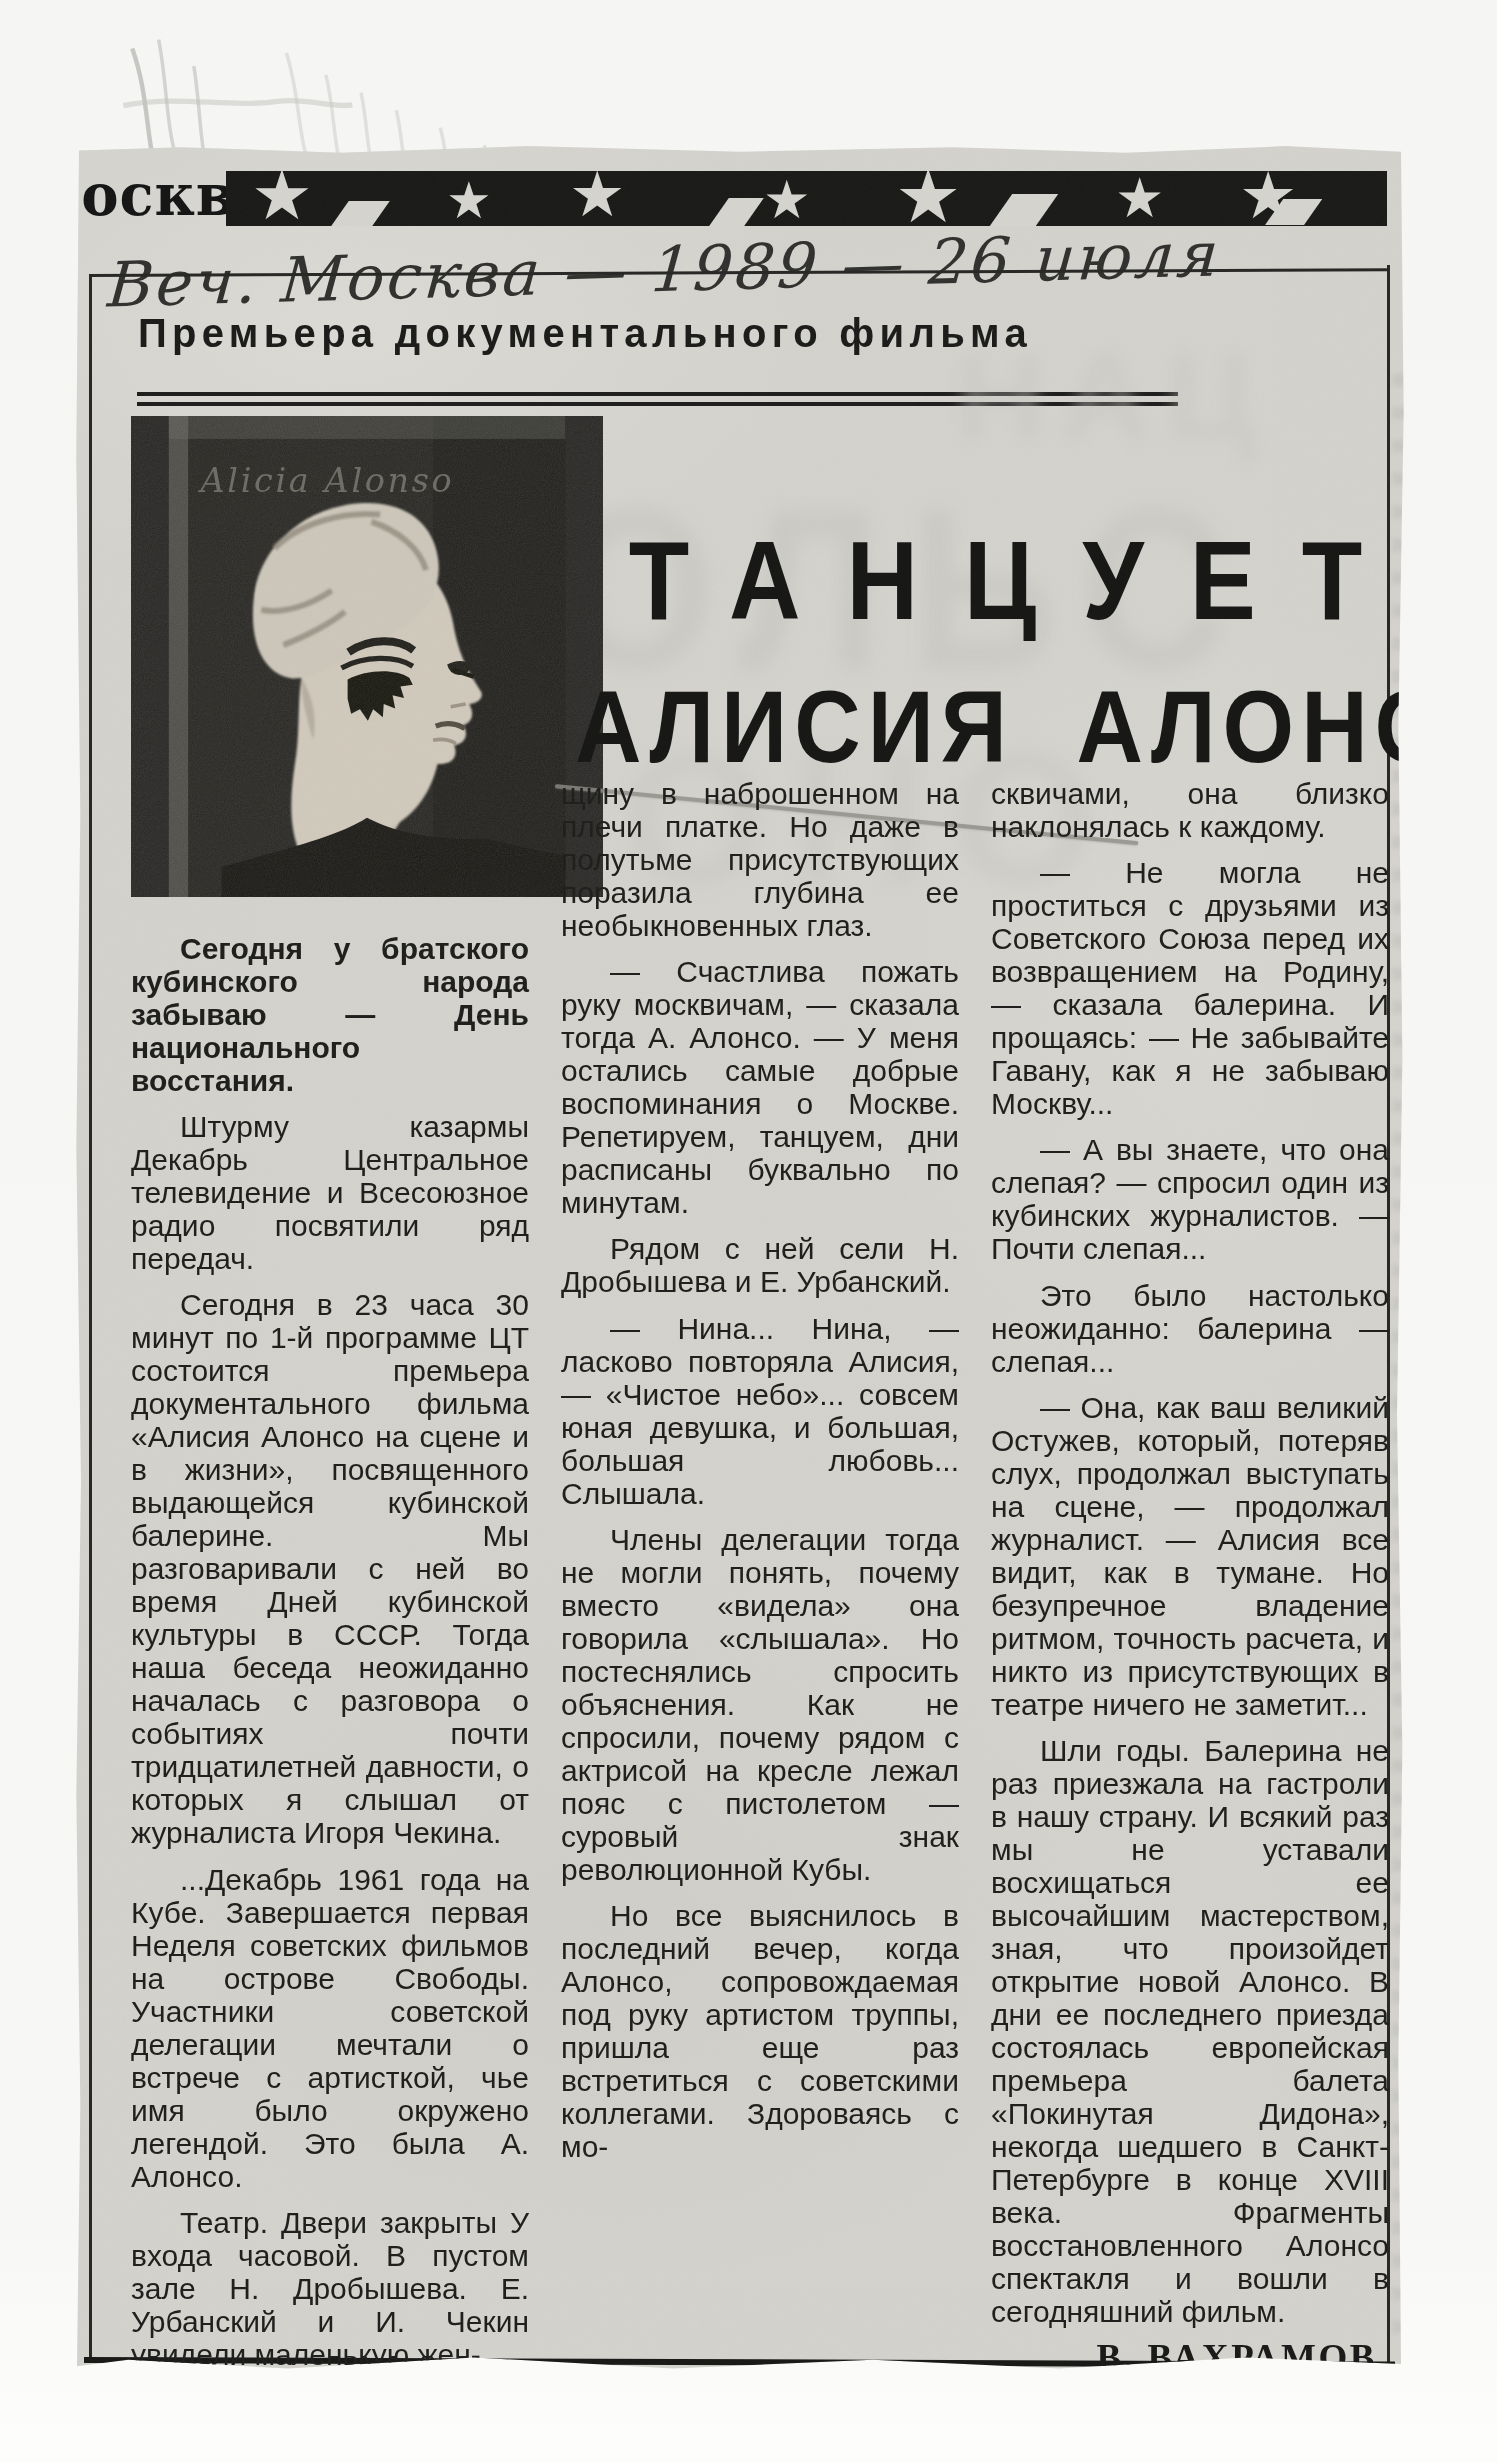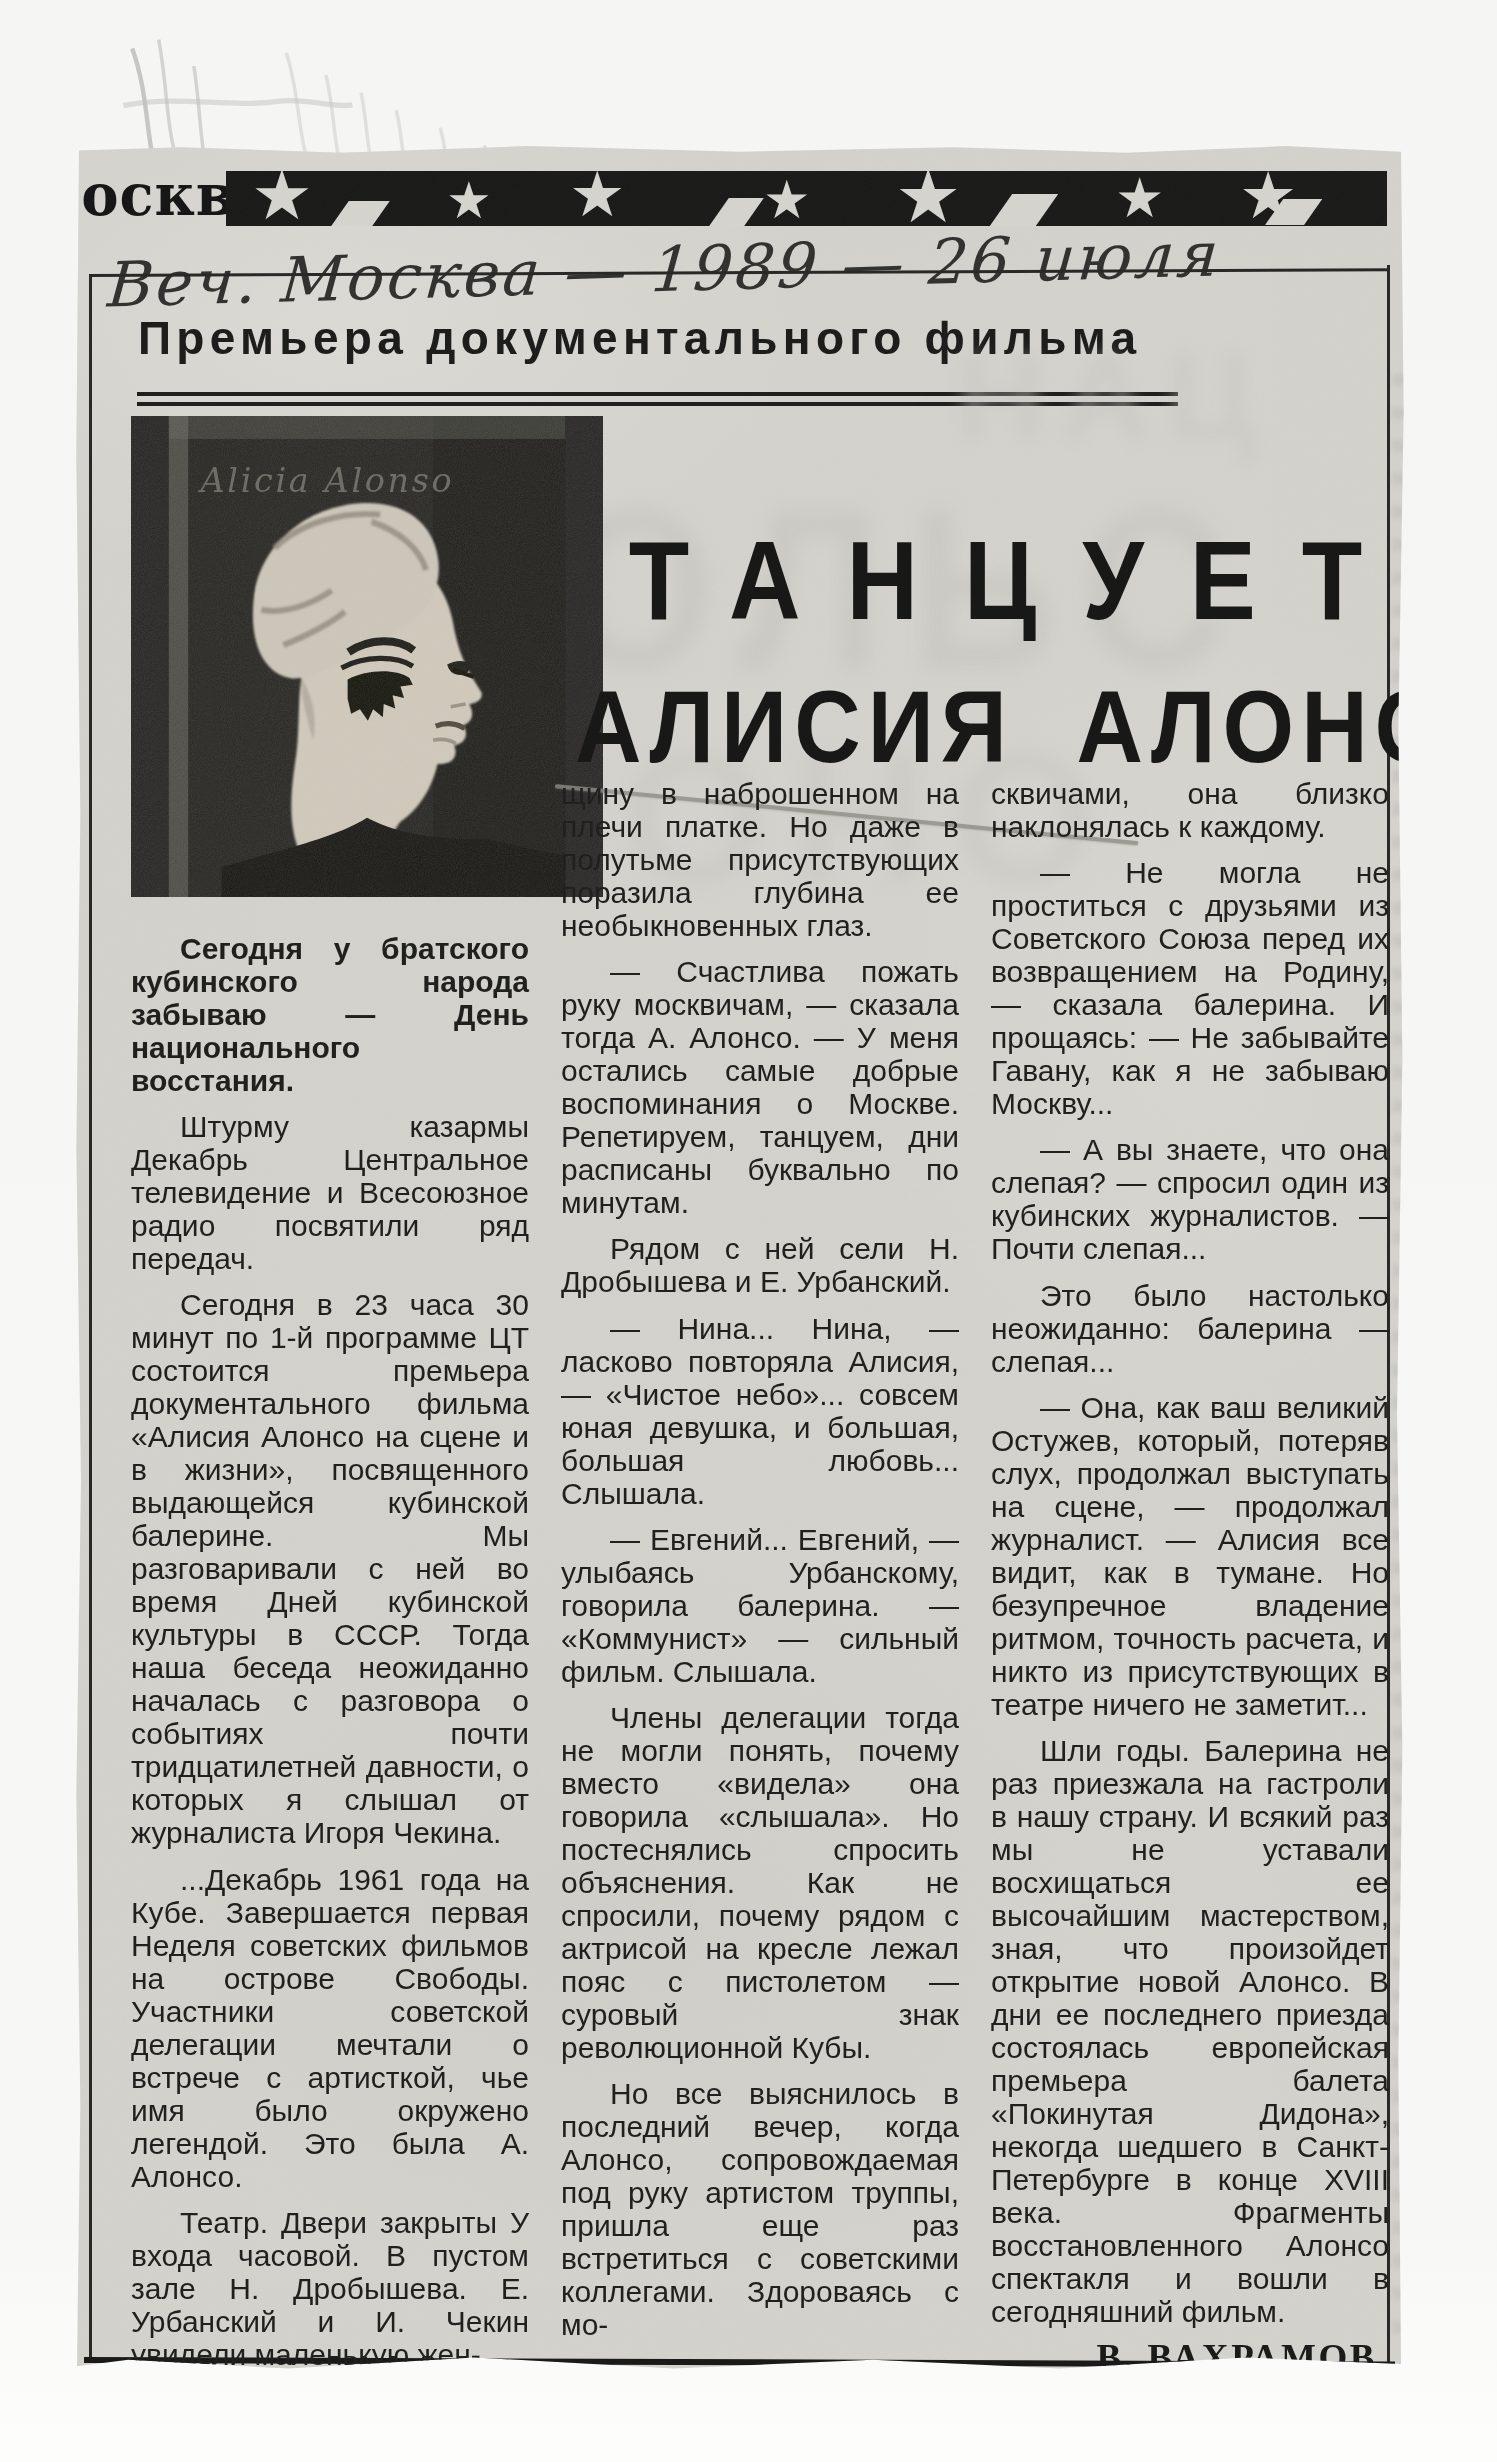--- a/index.html
+++ b/index.html
@@ -55,21 +55,21 @@
   
   .rule{position:absolute;background:#262624;}
   .frame-top{left:14px;top:129px;width:1301px;height:2.6px;transform:rotate(-0.25deg);transform-origin:left;}
   .frame-left{left:14px;top:129px;width:2.6px;height:2087px;}
   .frame-right{left:1312px;top:120px;width:2.6px;height:2097px;}
   .frame-bottom{left:8.8px;top:2212px;width:1311px;height:6.2px;background:#171716;transform:rotate(0.2deg);transform-origin:left;}
 
   
   .kicker{
     position:absolute;left:63px;top:166px;
-    font-weight:bold;font-size:46px;letter-spacing:5.3px;color:#1a1a19;
+    font-weight:bold;font-size:40px;letter-spacing:5.3px;color:#1a1a19;
     white-space:nowrap;
   }
   .kicker-underline-1{left:62px;top:247px;width:1041px;height:4.4px;background:#1d1d1c;}
   .kicker-underline-2{left:62px;top:257px;width:1041px;height:4.4px;background:#1d1d1c;}
 
   
   .photo{
     position:absolute;left:56px;top:271px;width:472px;height:481px;
     background:#232220;
   }
@@ -218,21 +218,20 @@
         <p>Штурму казармы Декабрь Центральное телевидение и Всесоюзное радио посвятили ряд передач.</p>
         <p>Сегодня в 23 часа 30 минут по 1-й программе ЦТ состоится премьера документального фильма «Алисия Алонсо на сцене и в жизни», посвященного выдающейся кубинской балерине. Мы разговаривали с ней во время Дней кубинской культуры в СССР. Тогда наша беседа неожиданно началась с разговора о событиях почти тридцатилетней давности, о которых я слышал от журналиста Игоря Чекина.</p>
         <p>...Декабрь 1961 года на Кубе. Завершается первая Неделя советских фильмов на острове Свободы. Участники советской делегации мечтали о встрече с артисткой, чье имя было окружено легендой. Это была А. Алонсо.</p>
         <p>Театр. Двери закрыты У входа часовой. В пустом зале Н. Дробышева. Е. Урбанский и И. Чекин увидели маленькую жен-</p>
       </div>
     <div class="col" id="col-2">
         <p class="no-indent">щину в наброшенном на плечи платке. Но даже в полутьме присутствующих поразила глубина ее необыкновенных глаз.</p>
         <p>— Счастлива пожать руку москвичам, — сказала тогда А. Алонсо. — У меня остались самые добрые воспоминания о Москве. Репетируем, танцуем, дни расписаны буквально по минутам.</p>
         <p>Рядом с ней сели Н. Дробышева и Е. Урбанский.</p>
         <p>— Нина... Нина, — ласково повторяла Алисия,— «Чистое небо»... совсем юная девушка, и большая, большая любовь... Слышала.</p>
-        <p>— Евгений... Евгений, — улыбаясь Урбанскому, говорила балерина. — «Коммунист» — сильный фильм. Слышала.</p>
         <p>Члены делегации тогда не могли понять, почему вместо «видела» она говорила «слышала». Но постеснялись спросить объяснения. Как не спросили, почему рядом с актрисой на кресле лежал пояс с пистолетом — суровый знак революционной Кубы.</p>
         <p>Но все выяснилось в последний вечер, когда Алонсо, сопровождаемая под руку артистом труппы, пришла еще раз встретиться с советскими коллегами. Здороваясь с мо-</p>
       </div>
     <div class="col" id="col-3">
         <p class="no-indent">сквичами, она близко наклонялась к каждому.</p>
         <p>— Не могла не проститься с друзьями из Советского Союза перед их возвращением на Родину, — сказала балерина. И прощаясь: — Не забывайте Гавану, как я не забываю Москву...</p>
         <p>— А вы знаете, что она слепая? — спросил один из кубинских журналистов. — Почти слепая...</p>
         <p>Это было настолько неожиданно: балерина — слепая...</p>
         <p>— Она, как ваш великий Остужев, который, потеряв слух, продолжал выступать на сцене, — продолжал журналист. — Алисия все видит, как в тумане. Но безупречное владение ритмом, точность расчета, и никто из присутствующих в театре ничего не заметит...</p>
         <p>Шли годы. Балерина не раз приезжала на гастроли в нашу страну. И всякий раз мы не уставали восхищаться ее высочайшим мастерством, зная, что произойдет открытие новой Алонсо. В дни ее последнего приезда состоялась европейская премьера балета «Покинутая Дидона», некогда шедшего в Санкт-Петербурге в конце XVIII века. Фрагменты восстановленного Алонсо спектакля и вошли в сегодняшний фильм.</p>

